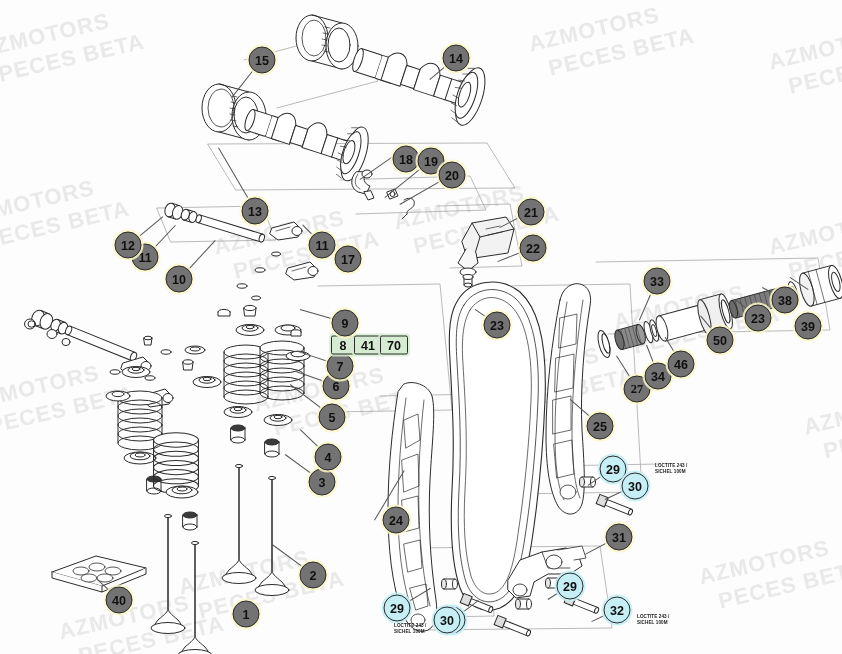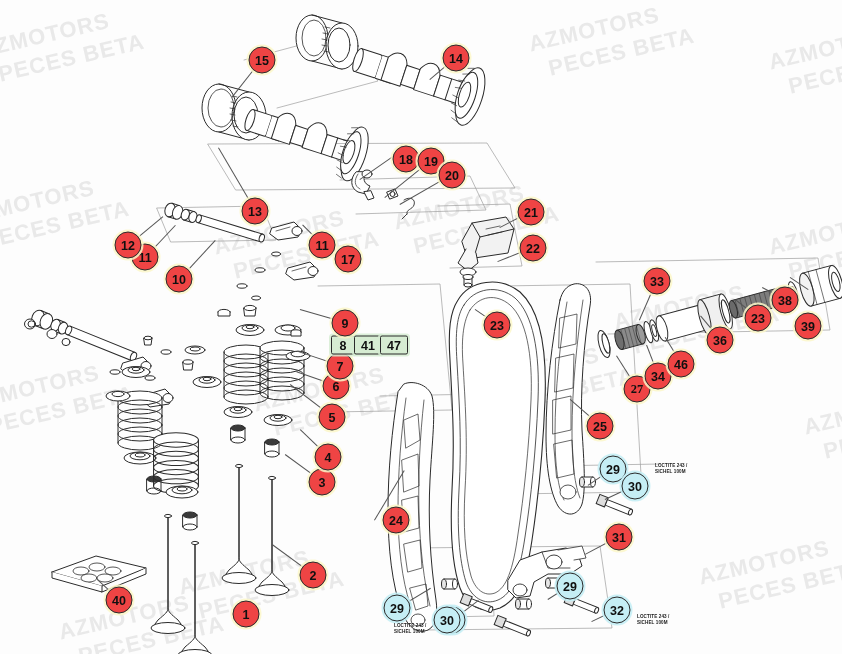--- a/index.html
+++ b/index.html
@@ -62,21 +62,21 @@
     color: #101010;
     box-sizing: border-box;
     transform: translate(-50%, -50%);
     white-space: nowrap;
   }
   .callout.round {
     width: 27px;
     height: 27px;
     border-radius: 50%;
     border: 1.4px solid #2b2b2b;
-    background: #ef4444;
+    background: #737373;
     box-shadow: 0 0 0 2px rgba(251,247,200,0.85);
   }
   .callout.round.cyan {
     background: #c5eef5;
     box-shadow: 0 0 0 2px rgba(197,238,245,0.9);
   }
   .callout.rect {
     width: 24px;
     height: 19px;
     border-radius: 2px;
@@ -717,21 +717,21 @@
   <div id="callout-layer">
       <div class="callout round" style="left: 246px; top: 614px;">1</div>
       <div class="callout round" style="left: 313px; top: 575px;">2</div>
       <div class="callout round" style="left: 322px; top: 482px;">3</div>
       <div class="callout round" style="left: 328px; top: 457px;">4</div>
       <div class="callout round" style="left: 332px; top: 417px;">5</div>
       <div class="callout round" style="left: 336px; top: 386px;">6</div>
       <div class="callout round" style="left: 340px; top: 366px;">7</div>
       <div class="callout rect" style="left: 343px; top: 345px;">8</div>
       <div class="callout rect wide" style="left: 368px; top: 345px;">41</div>
-      <div class="callout rect wide" style="left: 394px; top: 345px;">47</div>
+      <div class="callout rect wide" style="left: 394px; top: 345px;">70</div>
       <div class="callout round" style="left: 345px; top: 323px;">9</div>
       <div class="callout round" style="left: 179px; top: 279px;">10</div>
       <div class="callout round" style="left: 145px; top: 257px;">11</div>
       <div class="callout round" style="left: 128px; top: 245px;">12</div>
       <div class="callout round" style="left: 255px; top: 211px; text-align: right;">13</div>
       <div class="callout round" style="left: 456px; top: 58px;">14</div>
       <div class="callout round" style="left: 262px; top: 60px;">15</div>
       <div class="callout round" style="left: 322px; top: 245px;">11</div>
       <div class="callout round" style="left: 348px; top: 259px;">17</div>
       <div class="callout round" style="left: 406px; top: 148px; margin-top: 11px;">18</div>
@@ -747,21 +747,21 @@
       <div class="callout round cyan" style="left: 635px; top: 486px;">30</div>
       <div class="callout round cyan" style="left: 570px; top: 586px;">29</div>
       <div class="callout round cyan" style="left: 617px; top: 610px;">32</div>
       <div class="callout round cyan" style="left: 397px; top: 608px;">29</div>
       <div class="callout round cyan" style="left: 452px; top: 620px;">30</div>
       <div class="callout round cyan" style="left: 447px; top: 620px;">30</div>
       <div class="callout round" style="left: 619px; top: 537px;">31</div>
       <div class="callout round" style="left: 657px; top: 281px;">33</div>
       <div class="callout round" style="left: 658px; top: 376px;">34</div>
       <div class="callout round" style="left: 681px; top: 364px;">46</div>
-      <div class="callout round" style="left: 720px; top: 340px;">36</div>
+      <div class="callout round" style="left: 720px; top: 340px;">50</div>
       <div class="callout round" style="left: 758px; top: 318px;">23</div>
       <div class="callout round" style="left: 785px; top: 300px;">38</div>
       <div class="callout round" style="left: 808px; top: 290px; margin-top: 36px;">39</div>
       <div class="callout round" style="left: 119px; top: 600px;">40</div>
     </div>
 
   <div id="note-layer">
       <div class="note" style="left: 655px; top: 463px;">LOCTITE 243 /
 SICHEL 100M</div>
       <div class="note" style="left: 637px; top: 614px;">LOCTITE 243 /

